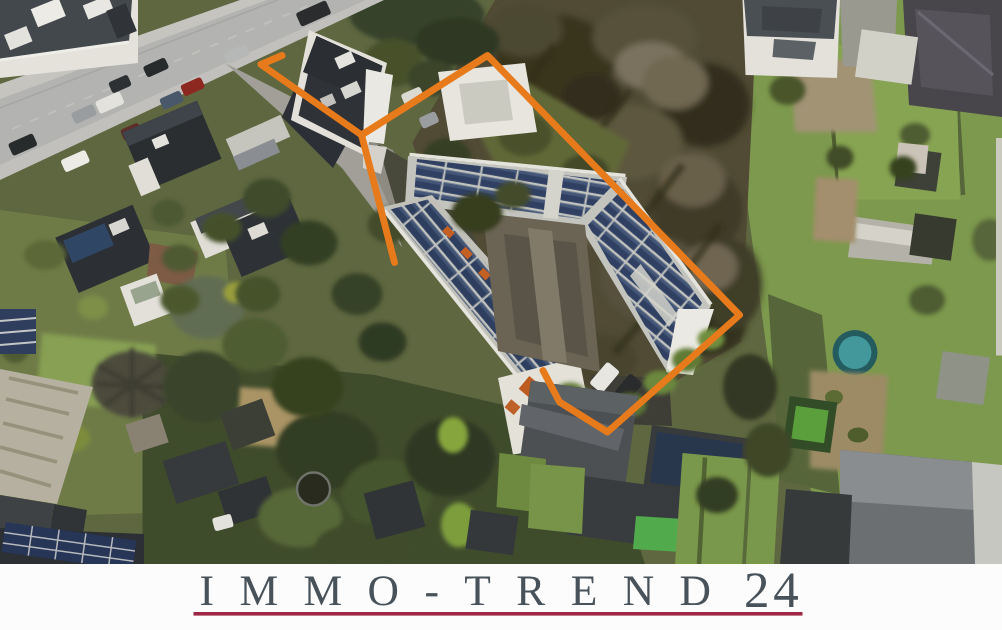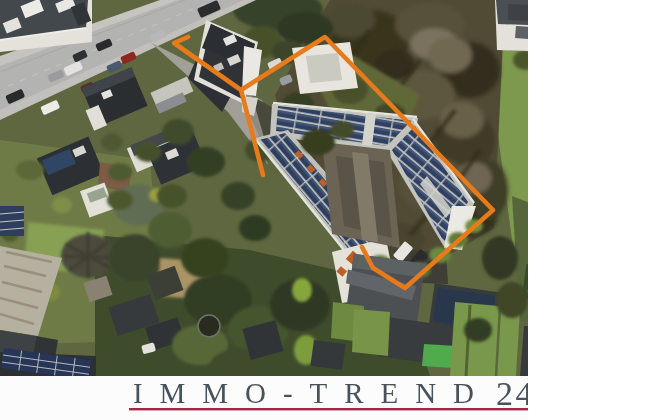--- a/index.html
+++ b/index.html
@@ -1,16 +1,16 @@
 <!DOCTYPE html>
 <html><head>
 <meta charset="utf-8">
 <style>
 html,body{margin:0;padding:0;background:#fff}
-#wrap{position:relative;width:528px;height:420px;overflow:hidden;background:#5eead4;font-family:"Liberation Sans",sans-serif}
+#wrap{position:relative;width:668px;height:420px;overflow:hidden;background:#5eead4;font-family:"Liberation Sans",sans-serif}
 </style>
 </head>
 <body>
 <div id="wrap">
 <svg width="668" height="376" viewBox="0 0 668 376">
 <defs>
 <pattern id="sp8" width="24" height="8.4" patternUnits="userSpaceOnUse" patternTransform="rotate(10)">
   <rect width="24" height="8.4" fill="#c6c9c7"></rect>
           <rect x="0.5" y="1.1" width="22.6" height="6.6" fill="#2c3e66"></rect>
           <rect x="0.5" y="1.1" width="22.6" height="2.2" fill="#42567c"></rect>

